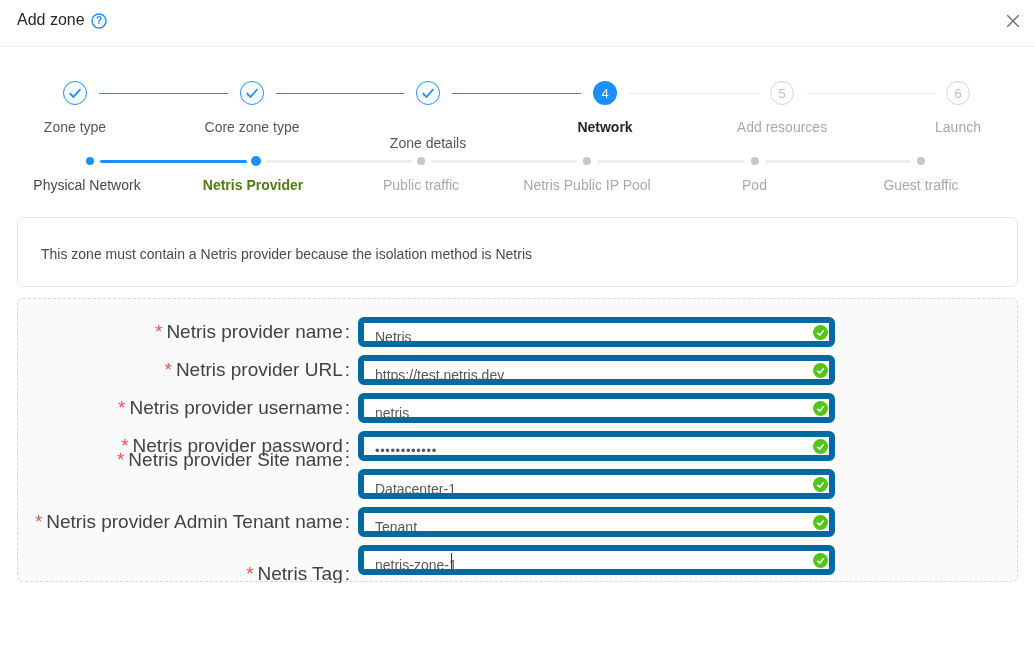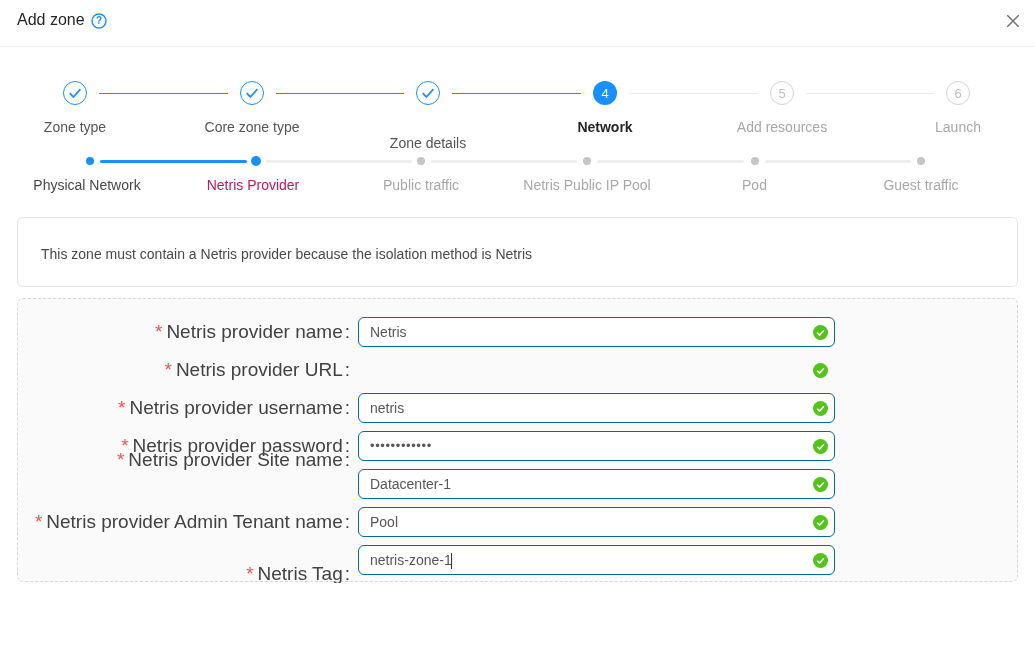--- a/index.html
+++ b/index.html
@@ -15,31 +15,31 @@
 .circle-wait { width:24px; height:24px; border-radius:50%; border:1px solid #d4d4d4; background:#fff; color:#bfbfbf; font-size:13px; text-align:center; line-height:23px; }
 .conn-b { height:1.5px; background:#1890ff; top:92.5px; }
 .conn-g { height:1px; background:#ececec; top:93px; }
 .slbl { top:117px; width:172px; text-align:center; font-size:14px; line-height:20px; color:#555; }
 .slbl.on { color:#262626; font-weight:700; }
 .slbl.off { color:#a8a8a8; }
 
 .dot { border-radius:50%; }
 .seg { height:3px; border-radius:2px; top:159.5px; }
 .sublbl { top:176px; width:180px; text-align:center; font-size:14px; line-height:19px; color:#484848; }
-.sublbl.on { color:#be185d; font-weight:400; }
+.sublbl.on { color:#4d7c0f; font-weight:700; }
 .sublbl.off { color:#a8a8a8; }
 
 #card { left:17px; top:217px; width:1001px; height:70px; border:1px solid #e6e6e6; border-radius:6px; background:#fff; }
 #cardtxt { left:41px; top:246px; font-size:14px; color:#4a4a4a; }
 
 #dashed { left:17px; top:298px; width:1001px; height:284px; border:1px dashed #d9d9d9; border-radius:6px; background:#fafafa; }
 .flbl { width:350px; text-align:right; font-size:19px; line-height:20px; color:#424242; left:0; }
 .req { color:#ff4d4f; margin-right:4px; }
 .colon { margin-left:2px; }
-.finput { left:358px; width:477px; height:30px; background:#fff; border:1px solid #0369a1; border-radius:6px; font-size:14px; line-height:28px; color:#575757; padding-left:11px; white-space:nowrap; }
+.finput { left:358px; width:477px; height:30px; background:#fff; border:6px solid #0369a1; border-radius:6px; font-size:14px; line-height:28px; color:#575757; padding-left:11px; white-space:nowrap; }
 .gcheck { left:813px; width:15px; height:15px; }
 .caret { left:450.5px; top:553px; width:1.5px; height:16px; background:#333; }
 .pwd { letter-spacing:0.6px; font-size:13px; }
 
 #prev { left:18px; top:600px; width:83px; height:30px; border:1px solid #d9d9d9; border-radius:6px; background:#fff; font-size:14px; color:#595959; text-align:center; line-height:28px; }
 #next { left:956px; top:600px; width:61px; height:30px; border-radius:6px; background:#1890ff; font-size:14px; color:#fff; text-align:center; line-height:30px; }
 </style>
 </head>
 <body>
 <div id="page">
@@ -108,20 +108,21 @@
   <div class="abs" id="dashed"></div>
 
   <div class="abs flbl" style="top:322px;"><span class="req">*</span>Netris provider name<span class="colon">:</span></div>
   <div class="abs finput" style="top:317px;">Netris</div>
   <svg class="abs gcheck" style="top:325px;" viewBox="0 0 15 15">
       <circle cx="7.5" cy="7.5" r="7.5" fill="#52c41a"></circle>
       <path d="M4.2 7.8 L6.6 10.1 L10.9 5.3" fill="none" stroke="#fff" stroke-width="1.5"></path>
     </svg>
 
   <div class="abs flbl" style="top:360px;"><span class="req">*</span>Netris provider URL<span class="colon">:</span></div>
+  <div class="abs finput" style="top:355px;">https://test.netris.dev</div>
   <svg class="abs gcheck" style="top:363px;" viewBox="0 0 15 15">
       <circle cx="7.5" cy="7.5" r="7.5" fill="#52c41a"></circle>
       <path d="M4.2 7.8 L6.6 10.1 L10.9 5.3" fill="none" stroke="#fff" stroke-width="1.5"></path>
     </svg>
 
   <div class="abs flbl" style="top:398px;"><span class="req">*</span>Netris provider username<span class="colon">:</span></div>
   <div class="abs finput" style="top:393px;">netris</div>
   <svg class="abs gcheck" style="top:401px;" viewBox="0 0 15 15">
       <circle cx="7.5" cy="7.5" r="7.5" fill="#52c41a"></circle>
       <path d="M4.2 7.8 L6.6 10.1 L10.9 5.3" fill="none" stroke="#fff" stroke-width="1.5"></path>
@@ -135,21 +136,21 @@
     </svg>
 
   <div class="abs flbl" style="top:450px;"><span class="req">*</span>Netris provider Site name<span class="colon">:</span></div>
   <div class="abs finput" style="top:469px;">Datacenter-1</div>
   <svg class="abs gcheck" style="top:477px;" viewBox="0 0 15 15">
       <circle cx="7.5" cy="7.5" r="7.5" fill="#52c41a"></circle>
       <path d="M4.2 7.8 L6.6 10.1 L10.9 5.3" fill="none" stroke="#fff" stroke-width="1.5"></path>
     </svg>
 
   <div class="abs flbl" style="top:512px;"><span class="req">*</span>Netris provider Admin Tenant name<span class="colon">:</span></div>
-  <div class="abs finput" style="top:507px;">Pool</div>
+  <div class="abs finput" style="top:507px;">Tenant</div>
   <svg class="abs gcheck" style="top:515px;" viewBox="0 0 15 15">
       <circle cx="7.5" cy="7.5" r="7.5" fill="#52c41a"></circle>
       <path d="M4.2 7.8 L6.6 10.1 L10.9 5.3" fill="none" stroke="#fff" stroke-width="1.5"></path>
     </svg>
 
   <div class="abs flbl" style="top:564px;"><span class="req">*</span>Netris Tag<span class="colon">:</span></div>
   <div class="abs finput" style="top:545px;">netris-zone-1</div>
   <div class="abs caret"></div>
   <svg class="abs gcheck" style="top:553px;" viewBox="0 0 15 15">
       <circle cx="7.5" cy="7.5" r="7.5" fill="#52c41a"></circle>

